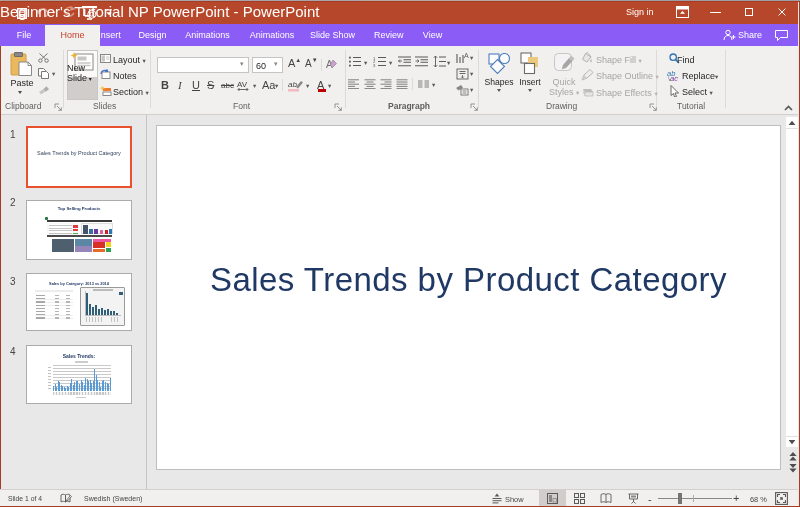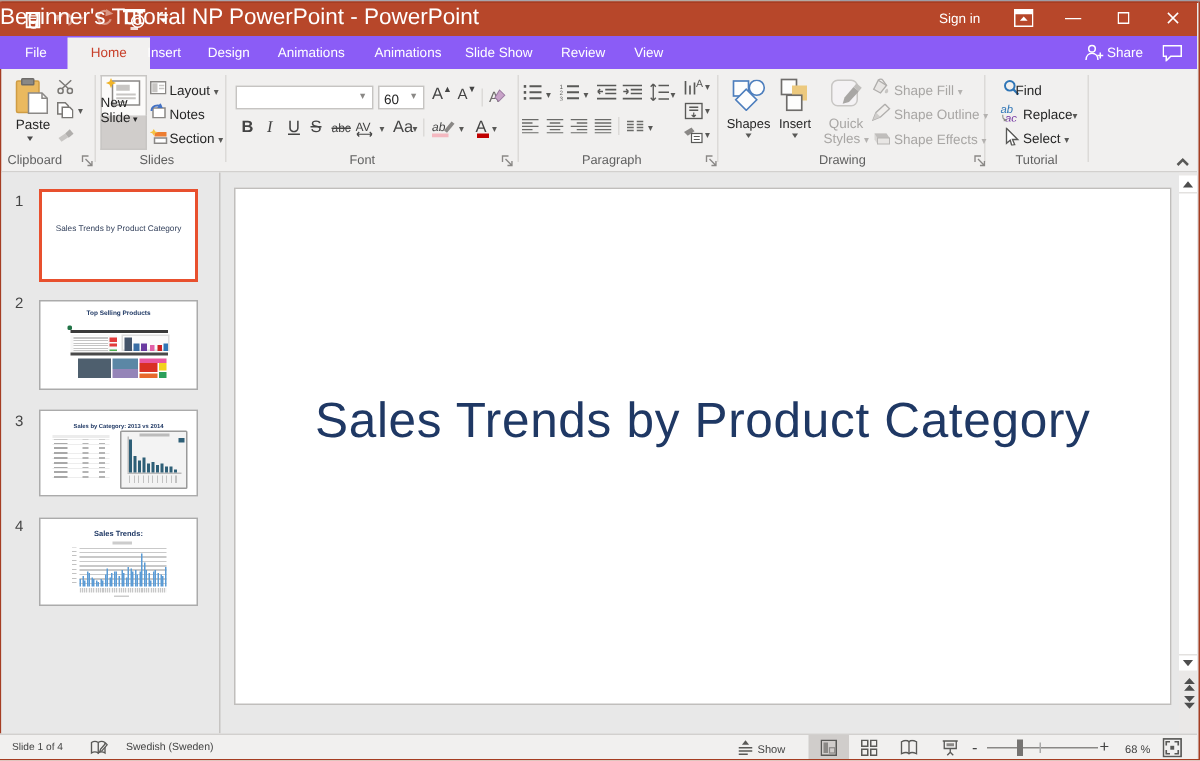--- a/index.html
+++ b/index.html
@@ -111,21 +111,21 @@
 <div class="ribbon">
   <div class="rsep" style="left:62px"></div>
   <div class="rsep" style="left:149px"></div>
   <div class="rsep" style="left:344px"></div>
   <div class="rsep" style="left:477px"></div>
   <div class="rsep" style="left:655px"></div>
   <div class="rsep" style="left:724px"></div>
   <div class="rlabel" style="left:4px;">Clipboard</div>
   <div class="rlabel" style="left:92px;">Slides</div>
   <div class="rlabel" style="left:232px;">Font</div>
-  <div class="rlabel" style="left:387px;">Paragraph</div>
+  <div class="rlabel" style="left:387px;font-weight:bold;">Paragraph</div>
   <div class="rlabel" style="left:545px;">Drawing</div>
   <div class="rlabel" style="left:676px;">Tutorial</div>
   <svg class="dlg" style="left:53px;" width="9" height="9" viewBox="0 0 9 9">
       <path d="M5 1 H1 V5 M3 3 L7.3 7.3 M7.3 4.3 V7.3 H4.3" stroke="#8a8886" fill="none" stroke-width="0.9"></path>
     </svg>
   <svg class="dlg" style="left:333px;" width="9" height="9" viewBox="0 0 9 9">
       <path d="M5 1 H1 V5 M3 3 L7.3 7.3 M7.3 4.3 V7.3 H4.3" stroke="#8a8886" fill="none" stroke-width="0.9"></path>
     </svg>
   <svg class="dlg" style="left:469px;" width="9" height="9" viewBox="0 0 9 9">
       <path d="M5 1 H1 V5 M3 3 L7.3 7.3 M7.3 4.3 V7.3 H4.3" stroke="#8a8886" fill="none" stroke-width="0.9"></path>

